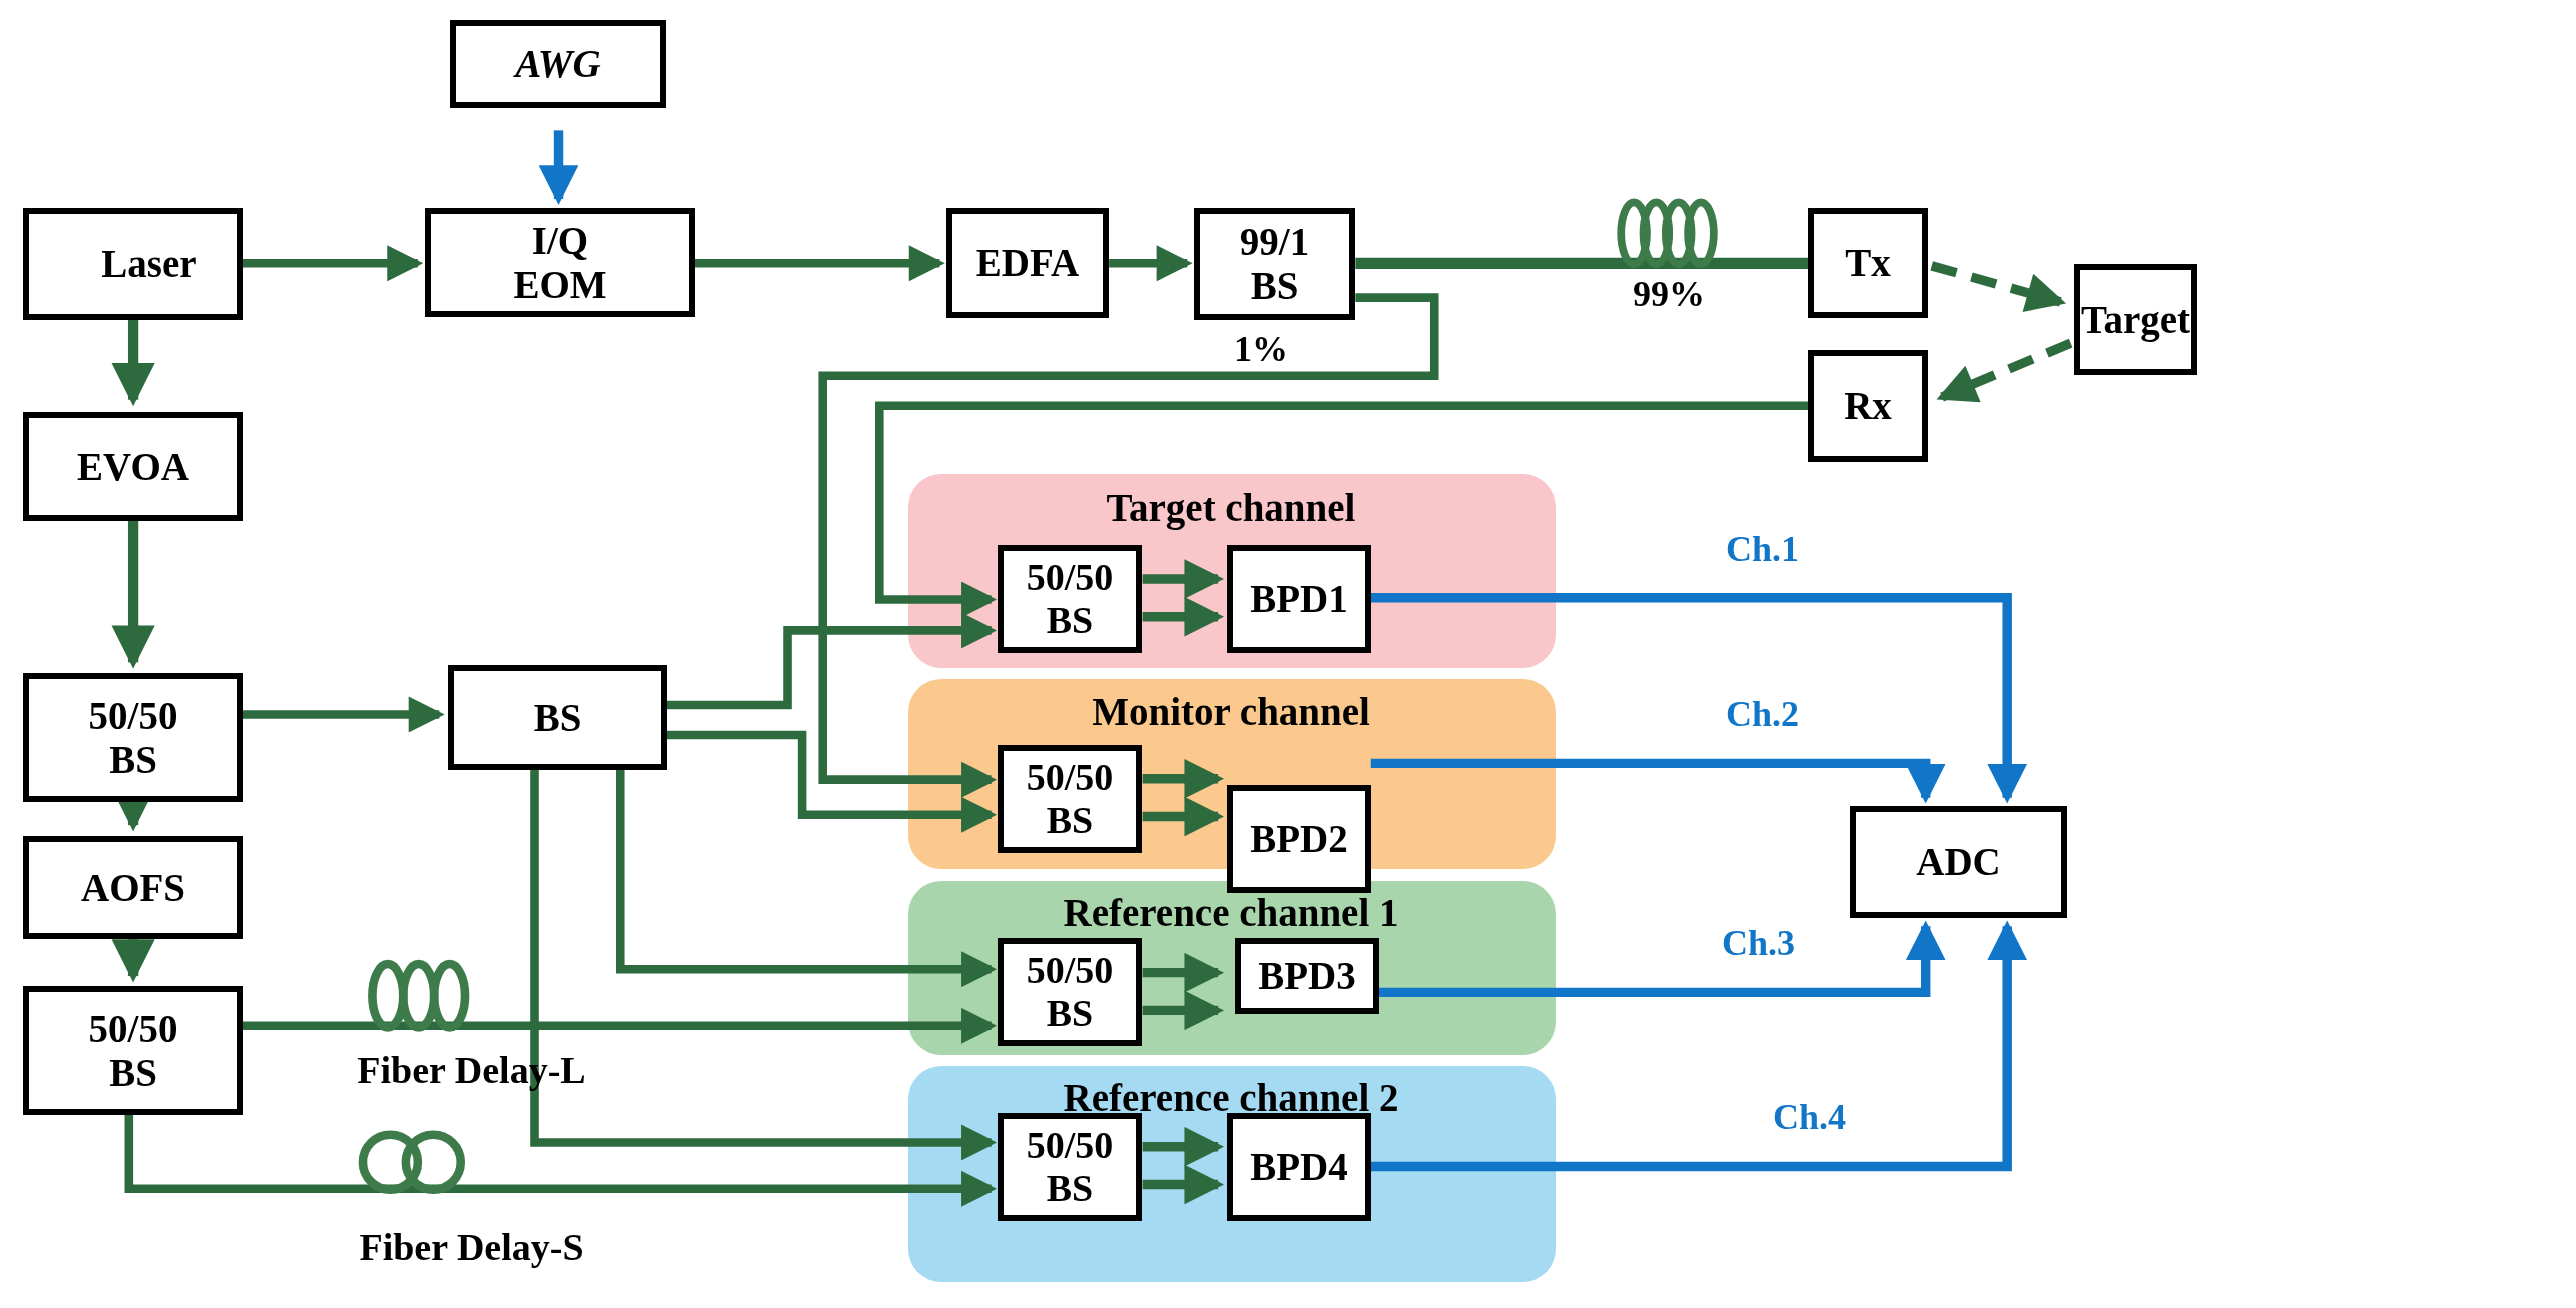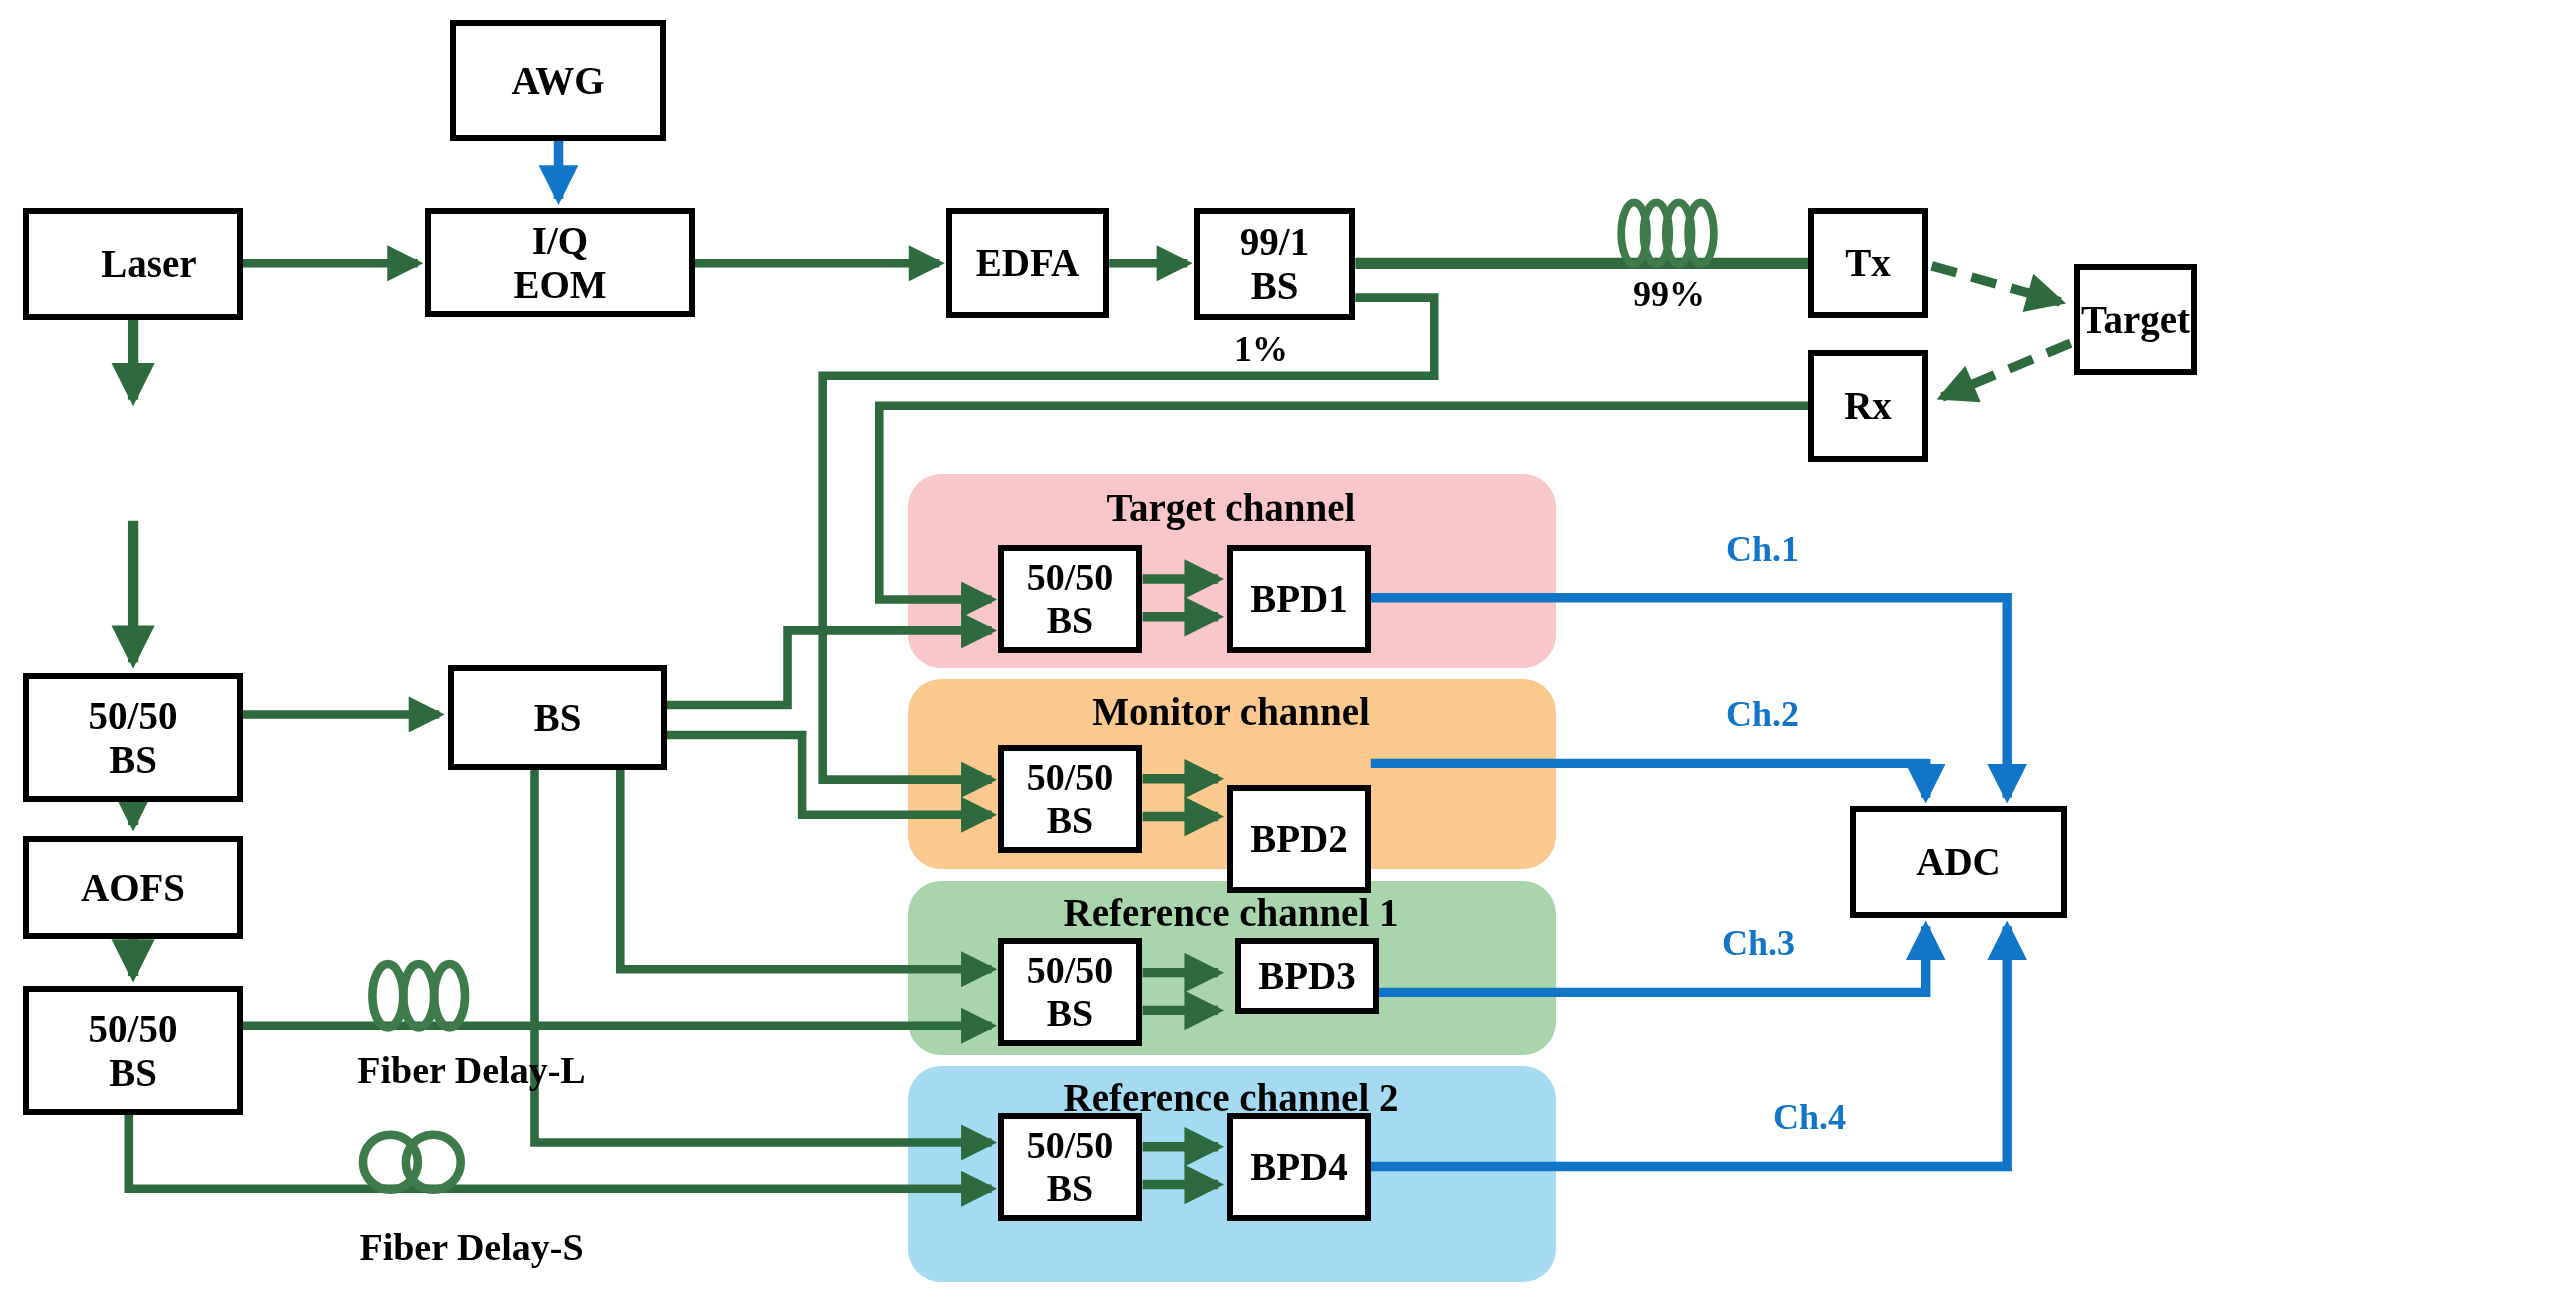--- a/index.html
+++ b/index.html
@@ -119,30 +119,31 @@
   <div class="chbg bg-target" style="left:908px;top:474px;width:648px;height:194px;"></div>
   <div class="chbg bg-monitor" style="left:908px;top:679px;width:648px;height:190px;"></div>
   <div class="chbg bg-ref1" style="left:908px;top:881px;width:648px;height:174px;"></div>
   <div class="chbg bg-ref2" style="left:908px;top:1066px;width:648px;height:216px;"></div>
 
   <div class="chtitle" style="left:931px;top:485px;width:600px;">Target channel</div>
   <div class="chtitle" style="left:931px;top:689px;width:600px;">Monitor channel</div>
   <div class="chtitle" style="left:931px;top:890px;width:600px;">Reference channel 1</div>
   <div class="chtitle" style="left:931px;top:1075px;width:600px;">Reference channel 2</div>
 
-  <div class="box" style="left:450px;top:20px;width:216px;height:121px;">AWG</div>
+  <div class="box" style="left:450px;top:20px;width:216px;height:88px;font-style:italic;">AWG</div>
   <div class="box" style="left:23px;top:208px;width:220px;height:112px;padding-left:32px;">Laser</div>
   <div class="box" style="left:425px;top:208px;width:270px;height:109px;">I/Q
 EOM</div>
   <div class="box" style="left:946px;top:208px;width:163px;height:110px;">EDFA</div>
   <div class="box" style="left:1194px;top:208px;width:161px;height:112px;">99/1
 BS</div>
   <div class="box" style="left:1808px;top:208px;width:120px;height:110px;">Tx</div>
   <div class="box" style="left:2074px;top:264px;width:123px;height:111px;">Target</div>
   <div class="box" style="left:1808px;top:350px;width:120px;height:112px;">Rx</div>
+  <div class="box" style="left:23px;top:412px;width:220px;height:109px;">EVOA</div>
   <div class="box" style="left:23px;top:673px;width:220px;height:129px;">50/50
 BS</div>
   <div class="box" style="left:23px;top:836px;width:220px;height:103px;">AOFS</div>
   <div class="box" style="left:23px;top:986px;width:220px;height:129px;">50/50
 BS</div>
   <div class="box" style="left:448px;top:665px;width:219px;height:105px;">BS</div>
   <div class="box" style="left:1850px;top:806px;width:217px;height:112px;">ADC</div>
 
   <div class="box" style="left:998px;top:545px;width:144px;height:108px;font-size:38px;">50/50
 BS</div>

